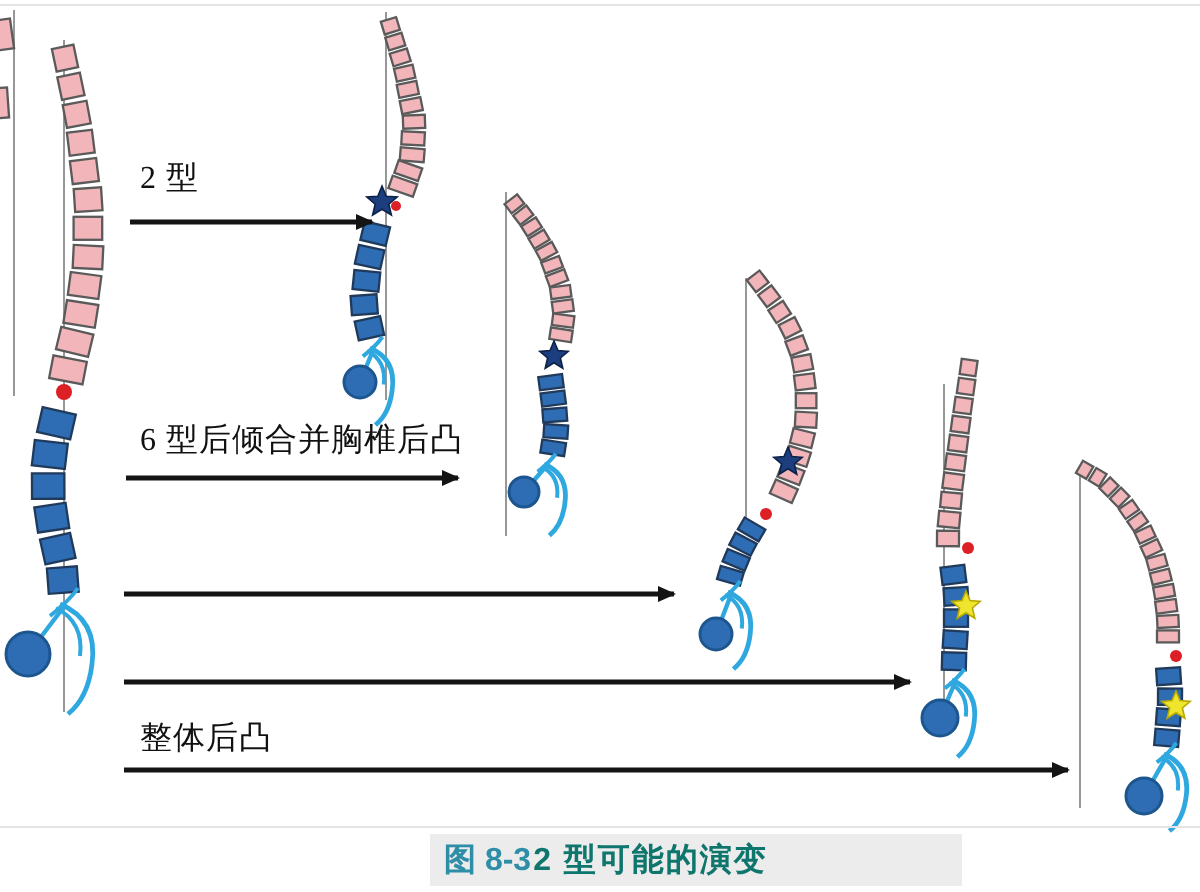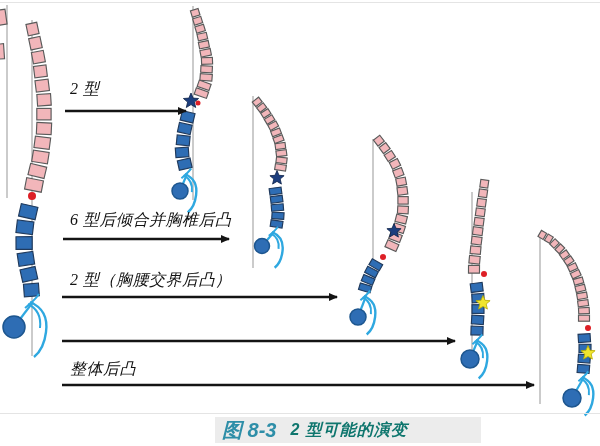--- a/index.html
+++ b/index.html
@@ -1,24 +1,24 @@
 <!DOCTYPE html>
 <html><head>
 <meta charset="utf-8">
 <style>
   html,body{margin:0;padding:0;background:#fff;}
   .stage{position:relative;width:600px;height:446px;background:#ffffff;overflow:hidden;
-         font-family:"Liberation Serif","DejaVu Serif",serif;font-style:italic;}
+         font-family:"Liberation Serif","DejaVu Serif",serif;}
   svg{position:absolute;left:0;top:0;}
   .lbl{position:absolute;font-size:16px;color:#111;white-space:nowrap;letter-spacing:0.5px;}
   .hairline{position:absolute;left:0;width:600px;height:1px;background:#e4e4e4;}
   .caption-bar{position:absolute;left:215px;top:417px;width:266px;height:26px;background:#ececec;
                display:flex;align-items:center;padding-left:7px;box-sizing:border-box;
                font-family:"Liberation Sans","DejaVu Sans",sans-serif;}
-  .cap-num{font-weight:bold;font-size:20px;margin-right:14px;}
+  .cap-num{font-weight:bold;font-size:16px;margin-right:1px;}
   .cap-title{font-weight:bold;font-size:16px;color:#0f766e;letter-spacing:1px;}
 </style>
 </head>
 <body>
 
 <div class="stage">
 
   <div class="hairline" style="top:2px"></div>
 
   <svg id="diagram" width="600" height="446" viewBox="0 0 600 446">
@@ -194,21 +194,20 @@
         <line x1="65" y1="111" x2="186" y2="111" stroke="#141414" stroke-width="2.6" marker-end="url(#ah)"></line>
         <line x1="63" y1="239" x2="229" y2="239" stroke="#141414" stroke-width="2.6" marker-end="url(#ah)"></line>
         <line x1="62" y1="297" x2="337" y2="297" stroke="#141414" stroke-width="2.6" marker-end="url(#ah)"></line>
         <line x1="62" y1="341" x2="455" y2="341" stroke="#141414" stroke-width="2.6" marker-end="url(#ah)"></line>
         <line x1="62" y1="385" x2="534" y2="385" stroke="#141414" stroke-width="2.6" marker-end="url(#ah)"></line>
       </g>
   </svg>
 
   <div class="lbl" style="left:70px;top:79px">2 型</div>
   <div class="lbl" style="left:70px;top:210px">6 型后倾合并胸椎后凸</div>
-  <div class="lbl" style="left:70px;top:270px">2 型（胸腰交界后凸）</div>
   <div class="lbl" style="left:70px;top:359px">整体后凸</div>
 
   <div class="hairline" style="top:413px"></div>
 
   <div class="caption-bar">
     <span class="cap-num" style="color: rgb(46, 142, 168);">图 8-3</span>
     <span class="cap-title">2 型可能的演变</span>
   </div>
 </div>
 

